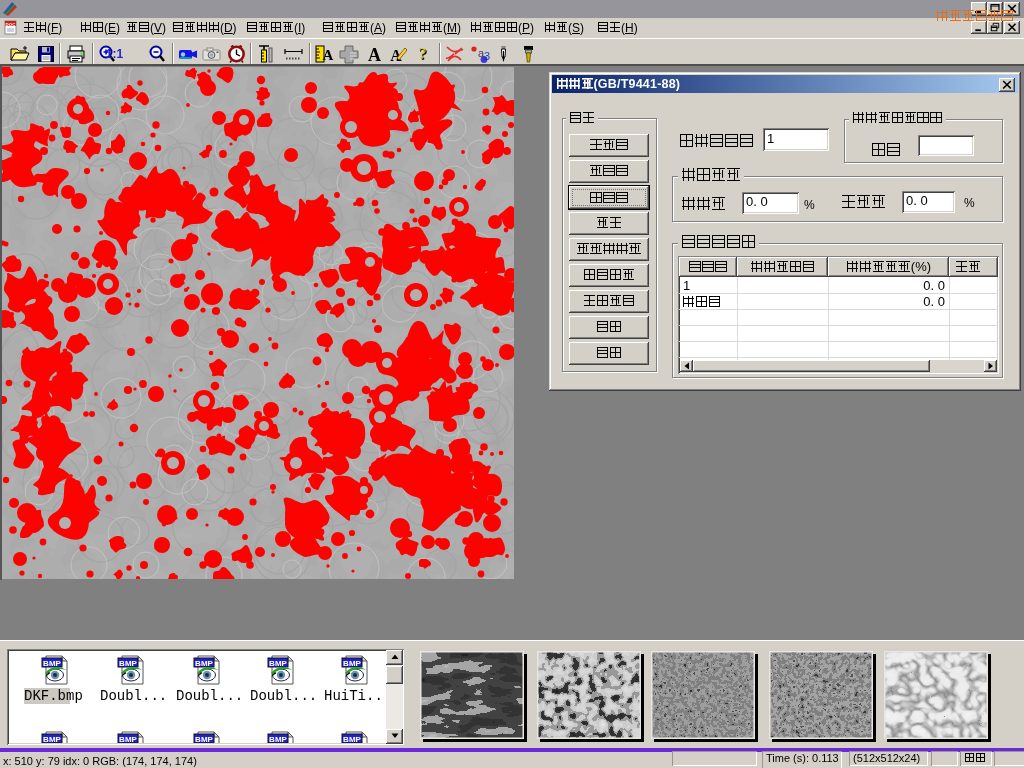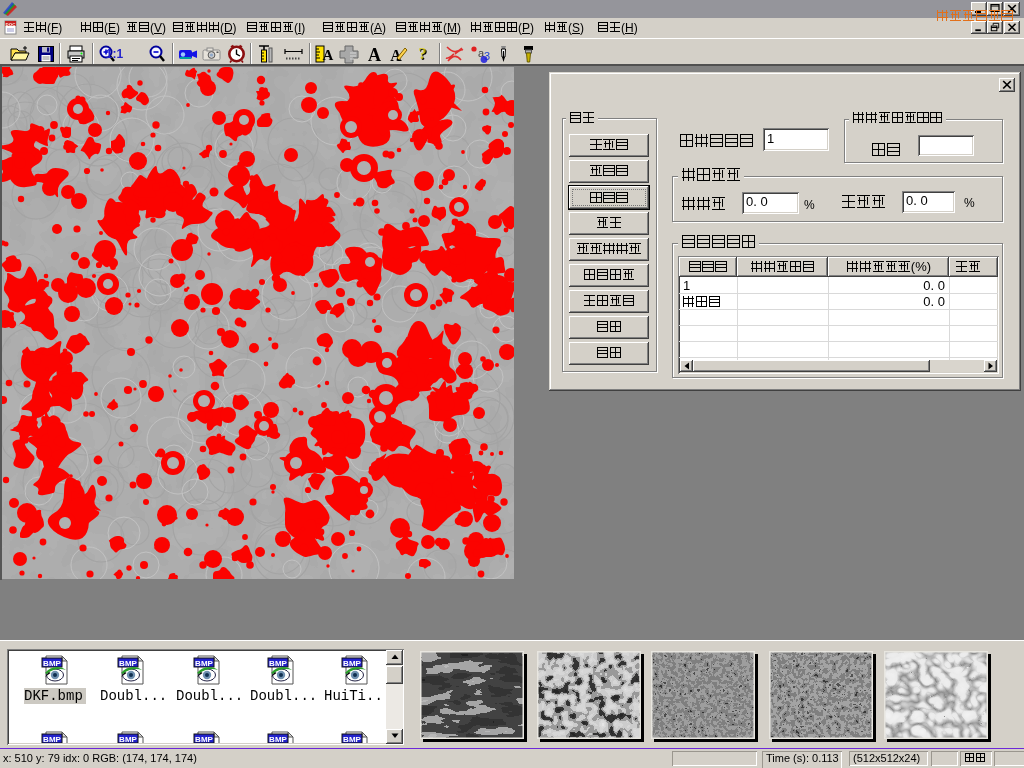--- a/index.html
+++ b/index.html
@@ -1020,20 +1020,21 @@
           <circle cx="414" cy="228" r="12" fill="#fb0300"></circle>
           <circle cx="414" cy="228" r="6" fill="#b0b0b0"></circle>
           <circle cx="76" cy="42" r="11" fill="#fb0300"></circle>
           <circle cx="76" cy="42" r="5" fill="#b0b0b0"></circle>
         </svg></div>
 </div>
     <div class="abs" style="left:936px;top:8px;font-size:13px;color:#e2701a;z-index:60"><i class="c c3"></i><i class="c c4"></i><i class="c c4"></i><i class="c c0"></i><i class="c c4"></i><i class="c c0"></i></div>
 
 <div class="abs" style="left:549px;top:72px;width:472px;height:319px;background:#d5d1c9;
  box-shadow:inset -1px -1px #404040,inset 1px 1px #d9d6cf,inset -2px -2px #808080,inset 2px 2px #fff;z-index:40">
+ <div class="abs bold" style="left:3px;top:3px;width:466px;height:18px;background:linear-gradient(90deg,#0a246a,#a6caf0);color:#fff;font:bold 12.5px 'Liberation Sans';line-height:18px;padding-left:4px;letter-spacing:.2px"><i class="c c3"></i><i class="c c3"></i><i class="c c4"></i>(GB/T9441-88)</div>
  <div class="wbtn" style="left:450px;top:6px;width:16px;height:14px"><svg width="14" height="13" viewBox="0 0 14 13">
           <path d="M3.2 3 L10.8 10.5 M10.8 3 L3.2 10.5" stroke="#000" stroke-width="1.7"></path>
         </svg></div>
 
  <div class="abs grp" style="left:13px;top:46px;width:95px;height:254px"></div>
  <div class="cap" style="left:17px;top:39px;font-size:13px"><i class="c c0"></i><i class="c c2"></i></div>
  <div class="abs btn3d" style="left:20px;top:62px;width:80px;height:23px;text-align:center;font-size:13px;line-height:22px"><i class="c c2"></i><i class="c c4"></i><i class="c c0"></i></div>
       <div class="abs btn3d" style="left:20px;top:88px;width:80px;height:23px;text-align:center;font-size:13px;line-height:22px"><i class="c c4"></i><i class="c c0"></i><i class="c c0"></i></div>
       <div class="abs btn3d" style="left:20px;top:114px;width:80px;height:23px;box-shadow:0 0 0 1px #000,inset -1px -1px #404040,inset 1px 1px #fff,inset -2px -2px #808080,inset 2px 2px #d4d0c8">
  <div class="abs" style="left:3px;top:3px;right:3px;bottom:3px;border:1px dotted #777;text-align:center;font-size:13px;line-height:16px"><i class="c c1"></i><i class="c c0"></i><i class="c c0"></i></div>
@@ -1107,21 +1108,21 @@
 <path d="M6 3 h16 l5 5 v23 H6 Z" fill="#fff" stroke="#555"></path>
 <path d="M22 3 l5 5 h-5 Z" fill="#d8d8d8" stroke="#555"></path>
 <rect x="2" y="5" width="20" height="9" fill="#2222cc" stroke="#111"></rect>
 <text x="12" y="12.5" font-size="8" font-weight="bold" fill="#fff" font-family="Liberation Sans" text-anchor="middle">BMP</text>
 <ellipse cx="15" cy="22" rx="8.5" ry="6" fill="#fff" stroke="#224"></ellipse>
 <path d="M5 20 C10 13 20 12 26 17 C20 15 12 16 7 21 Z" fill="#28a028"></path>
 <circle cx="15" cy="22" r="4.2" fill="#7090b0"></circle>
 <circle cx="15" cy="22" r="2" fill="#103050"></circle>
 <path d="M5 24 l4 -5 l1.5 1 Z" fill="#000"></path>
 </svg></div>
-      <div class="abs" style="left:15px;top:37px;width:62px;text-align:left;font:14px 'Liberation Mono';background:#ccc9c2;white-space:nowrap">DKF.bmp</div>
+      <div class="abs" style="left:15px;top:37px;width:46px;text-align:left;font:14px 'Liberation Mono';background:#ccc9c2;white-space:nowrap">DKF.bmp</div>
       <div class="abs" style="left:31px;top:78px"><svg width="30" height="16" viewBox="0 0 30 16">
 <path d="M6 3 h16 l5 5 v8 H6 Z" fill="#fff" stroke="#555"></path>
 <path d="M22 3 l5 5 h-5 Z" fill="#d8d8d8" stroke="#555"></path>
 <rect x="2" y="5" width="20" height="9" fill="#2222cc" stroke="#111"></rect>
 <text x="12" y="12.5" font-size="8" font-weight="bold" fill="#fff" font-family="Liberation Sans" text-anchor="middle">BMP</text>
 </svg></div>
       <div class="abs" style="left:107px;top:2px"><svg width="30" height="34" viewBox="0 0 30 34">
 <path d="M6 3 h16 l5 5 v23 H6 Z" fill="#fff" stroke="#555"></path>
 <path d="M22 3 l5 5 h-5 Z" fill="#d8d8d8" stroke="#555"></path>
 <rect x="2" y="5" width="20" height="9" fill="#2222cc" stroke="#111"></rect>
@@ -1273,21 +1274,21 @@
             <feFuncR type="table" tableValues="0.55 0.92 0.95 0.97"></feFuncR>
             <feFuncG type="table" tableValues="0.55 0.92 0.95 0.97"></feFuncG>
             <feFuncB type="table" tableValues="0.55 0.92 0.95 0.97"></feFuncB>
           </feComponentTransfer>
 </filter>
 <rect x="3" y="3" width="104" height="88" fill="#000"></rect>
 <rect x="0" y="0" width="104" height="88" filter="url(#nf5)"></rect>
 <rect x="0.75" y="0.75" width="102.5" height="86.5" fill="none" stroke="#e8e6e0" stroke-width="1.5"></rect>
 </svg></div>
 
-<div class="abs" style="left:0;top:748px;width:1024px;height:16px;background:#d4d0c8;border-top:1px solid #6d28d9">
+<div class="abs" style="left:0;top:748px;width:1024px;height:16px;background:#d4d0c8;border-top:4px solid #6d28d9">
  <div class="abs" style="left:3px;top:3px;font-size:11px">x: 510 y: 79  idx: 0  RGB: (174, 174, 174)</div>
 </div>
 <div class="abs" style="left:672px;top:751px;width:85px;height:15px;box-shadow:inset 1px 1px #9a968e,inset -1px -1px #fff;font-size:11px;line-height:15px;padding-left:4px;white-space:nowrap"></div>
 <div class="abs" style="left:762px;top:751px;width:80px;height:29px;box-shadow:inset 1px 1px #9a968e,inset -1px -1px #fff;font-size:11px;line-height:15px;padding-left:4px;white-space:nowrap">Time (s): 0.113</div>
 <div class="abs" style="left:849px;top:751px;width:79px;height:15px;box-shadow:inset 1px 1px #9a968e,inset -1px -1px #fff;font-size:11px;line-height:15px;padding-left:4px;white-space:nowrap">(512x512x24)</div>
 <div class="abs" style="left:931px;top:751px;width:27px;height:15px;box-shadow:inset 1px 1px #9a968e,inset -1px -1px #fff;font-size:11px;line-height:15px;padding-left:4px;white-space:nowrap"></div>
 <div class="abs" style="left:960px;top:751px;width:32px;height:15px;box-shadow:inset 1px 1px #9a968e,inset -1px -1px #fff;font-size:11px;line-height:15px;padding-left:4px;white-space:nowrap"><i class="c c1"></i><i class="c c1"></i></div>
 <div class="abs" style="left:994px;top:751px;width:32px;height:15px;box-shadow:inset 1px 1px #9a968e,inset -1px -1px #fff;font-size:11px;line-height:15px;padding-left:4px;white-space:nowrap"></div>
 
 </div>

